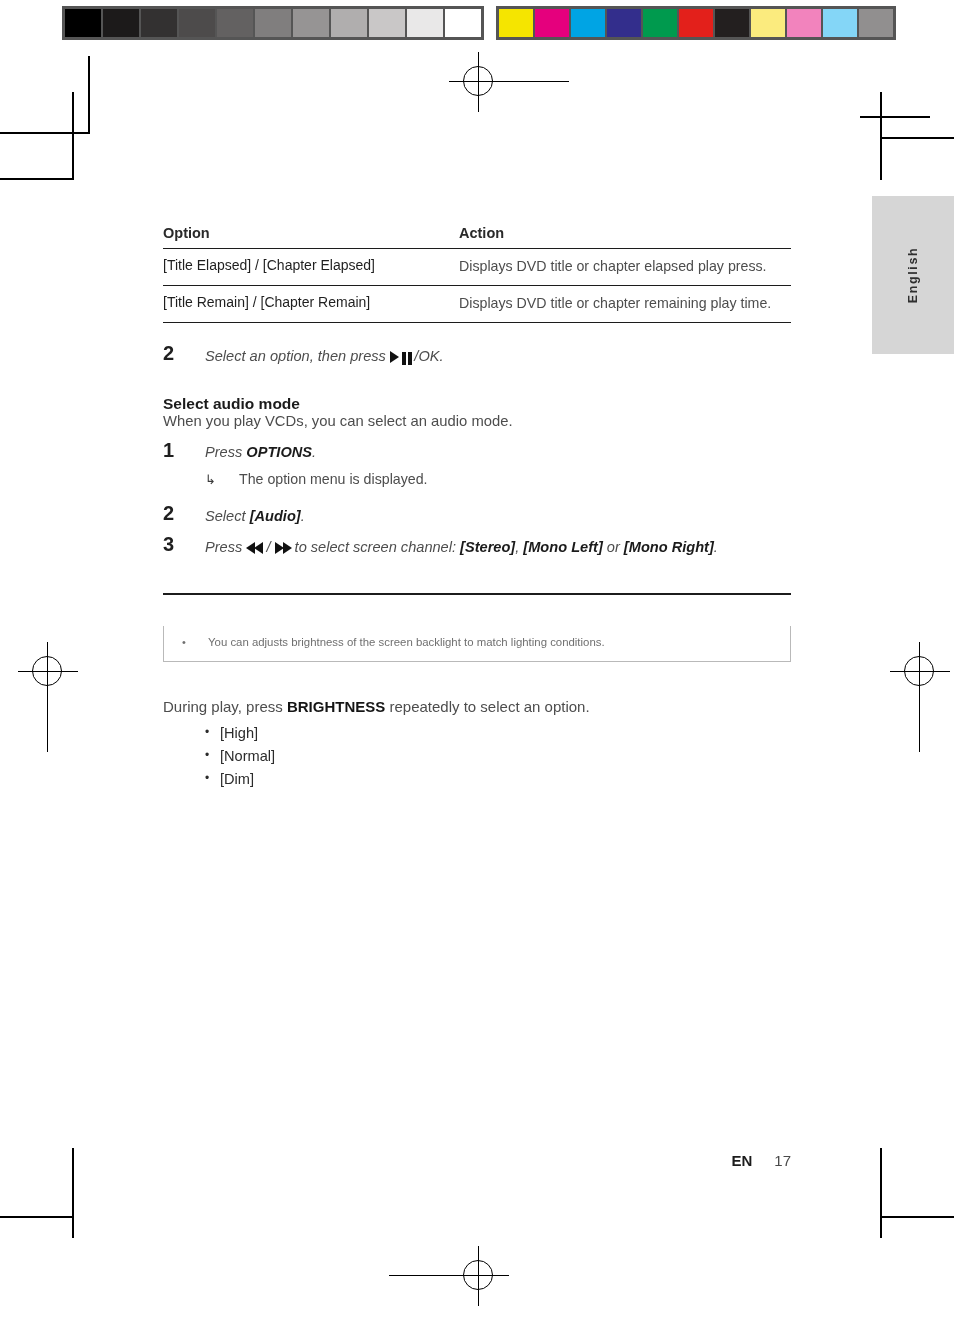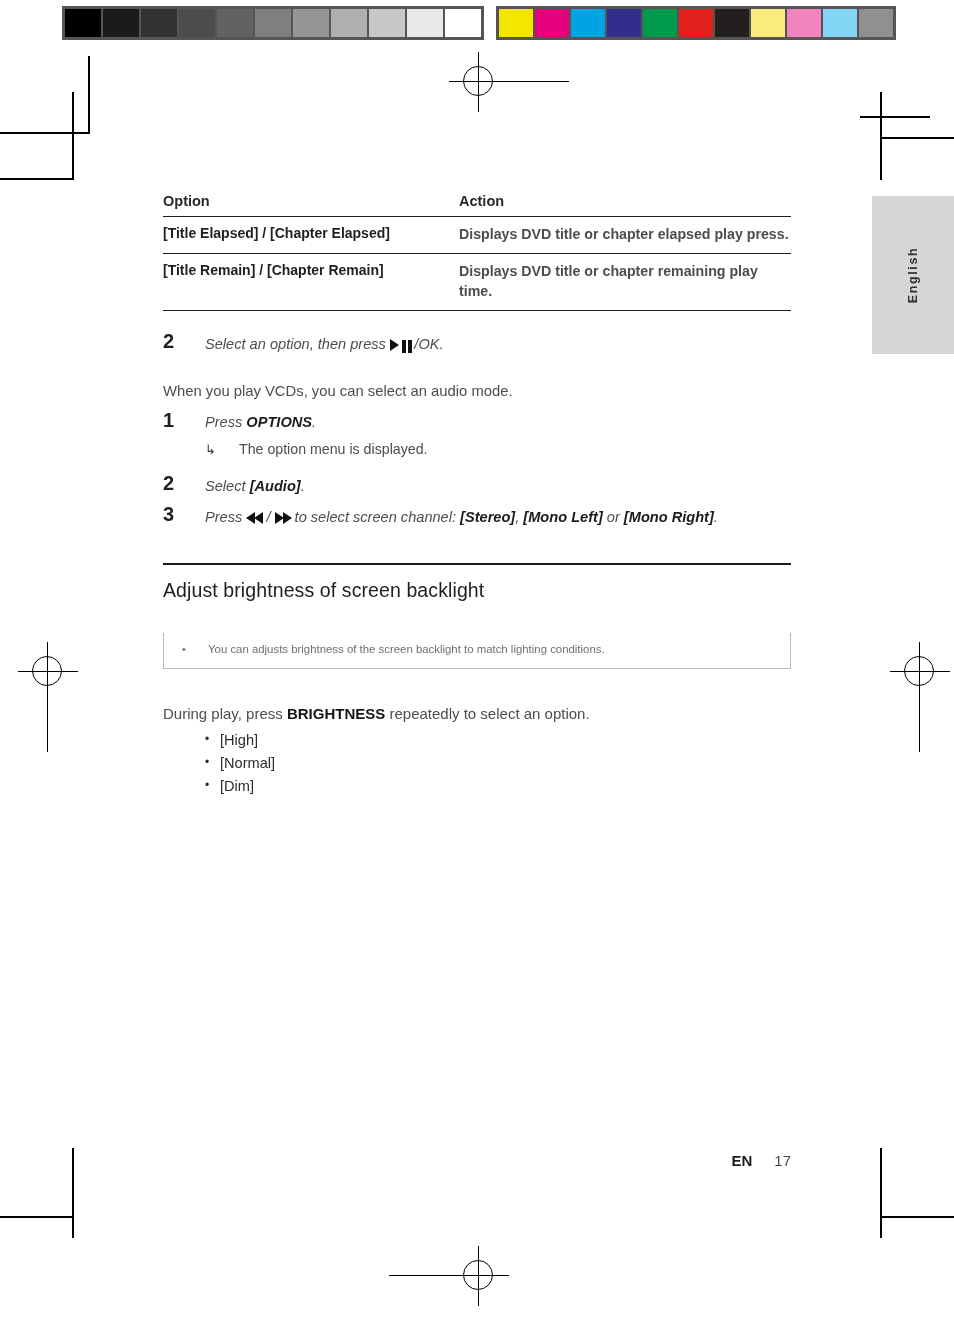--- a/index.html
+++ b/index.html
@@ -95,27 +95,28 @@
     left: 163px;
     top: 190px;
     width: 628px;
   }
 
   
   table.opt-table {
     width: 100%;
     border-collapse: collapse;
     table-layout: fixed;
+    margin-top: 32px;
   }
   table.opt-table th,
   table.opt-table td {
     text-align: left;
     vertical-align: top;
     padding: 7px 0 9px 0;
-    font-weight: bold;
+    font-weight: normal;
   }
   table.opt-table th {
     font-size: 14.5px;
     font-weight: bold;
     color: #2a2a2a;
     padding-bottom: 7px;
     padding-top: 3px;
   }
   table.opt-table thead tr { border-bottom: 1.6px solid #1c1c1c; }
   table.opt-table tbody tr { border-bottom: 1.6px solid #1c1c1c; }
@@ -404,21 +405,22 @@
   </table>
 
   <div class="step" style="margin-top:20px;">
     <div class="step-num">2</div>
     <div class="step-body">
       <span>Select an option, then press </span><span class="ic"><span class="tri-r"></span></span><span class="pause"><i></i><i></i></span><span>/OK.</span>
     </div>
   </div>
 
   <div style="margin-top:26px;">
-    <div style="font-size:14.8px; color:#4d4d4d; margin-top:16px;">When you play VCDs, you can select an audio mode.</div>
+    <div style="font-size:15.5px; font-weight:bold; color:#1b1b1b;">Select audio mode</div>
+    <div style="font-size:14.8px; color:#4d4d4d; margin-top:0;">When you play VCDs, you can select an audio mode.</div>
   </div>
 
   <div class="step" style="margin-top:11px;">
     <div class="step-num">1</div>
     <div style="flex:1;">
       <div class="step-body" style="padding-top:2px;">
         <span>Press </span><b>OPTIONS</b><span>.</span>
       </div>
       <div class="substep">
         <div class="arrow">↳</div>
@@ -435,21 +437,20 @@
   </div>
 
   <div class="step" style="margin-top:6px;">
     <div class="step-num">3</div>
     <div class="step-body">
       <span>Press </span><span class="ic dbl"><span class="tri-l"></span><span class="tri-l"></span></span><span>&nbsp;/&nbsp;</span><span class="ic dbl"><span class="tri-r"></span><span class="tri-r"></span></span><span> to select screen channel: </span><b>[Stereo]</b><span>, </span><b>[Mono Left]</b><span> or </span><b>[Mono Right]</b><span>.</span>
     </div>
   </div>
 
   <div class="sec-rule"></div>
-  <div class="sec-title">Adjust brightness of screen backlight</div>
 
   <div class="note-wrap">
     <div class="note-body">
       <div class="nb-row">
         <div class="nb-bullet">•</div>
         <div>You can adjusts brightness of the screen backlight to match lighting conditions.</div>
       </div>
     </div>
   </div>
 

